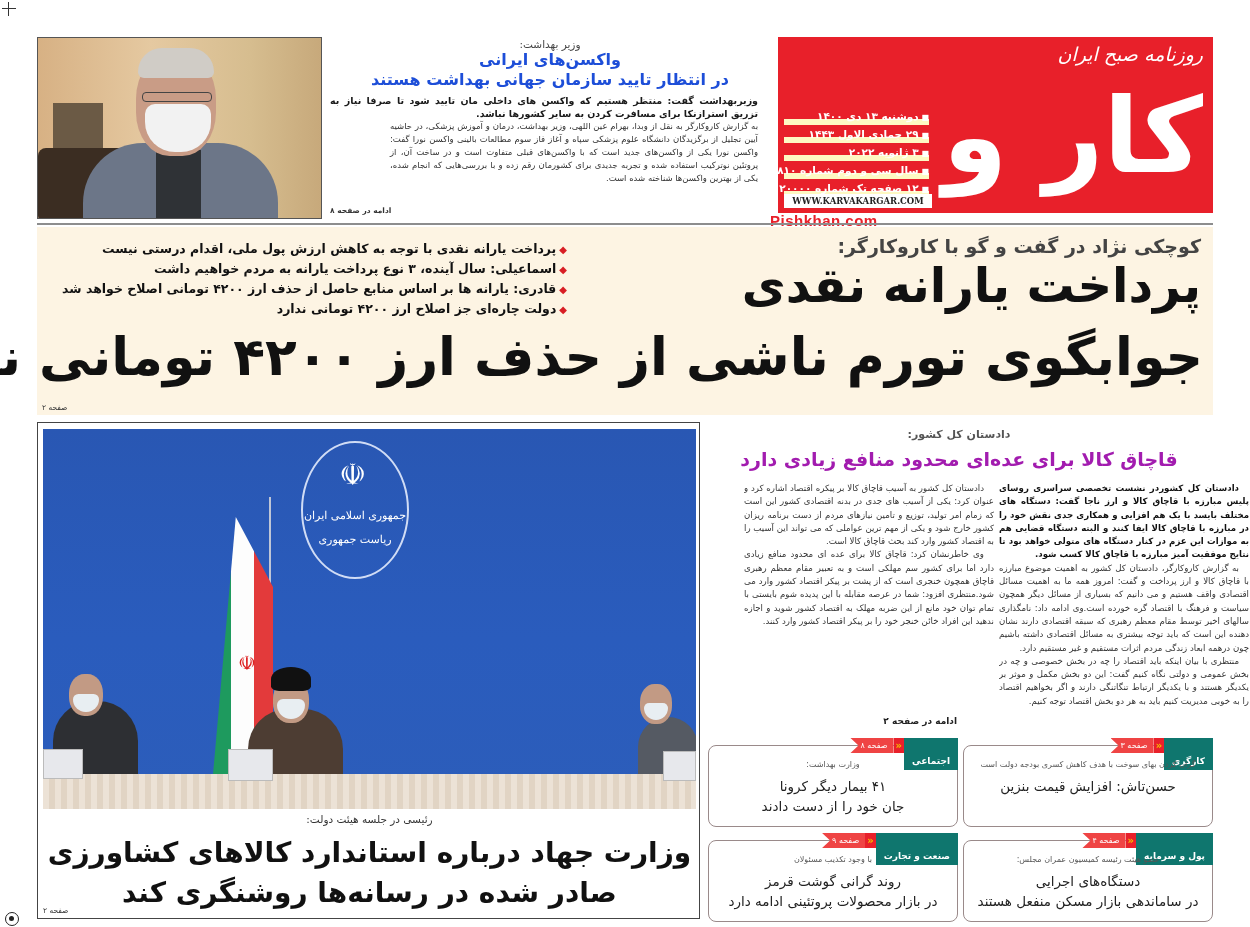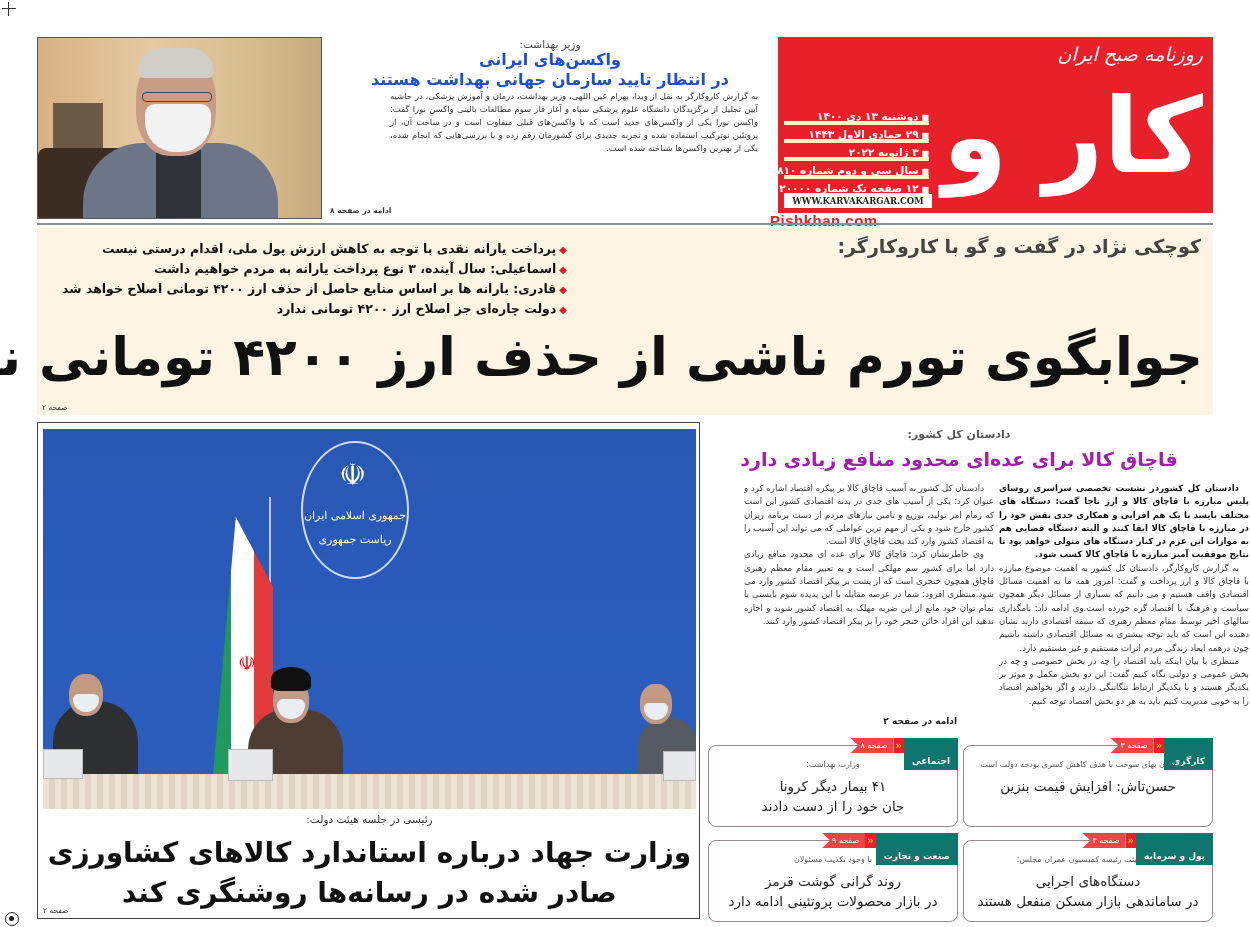--- a/index.html
+++ b/index.html
@@ -14,21 +14,21 @@
   .crop-plus::before { left: 6px; top: 0; width: 1px; height: 14px; }
   .crop-plus::after { left: 0; top: 6px; width: 14px; height: 1px; }
   .reg-mark { left: 5px; top: 912px; width: 14px; height: 14px; border: 1.5px solid #222; border-radius: 50%; }
   .reg-mark::after { content: ""; position: absolute; left: 3px; top: 3px; width: 5px; height: 5px; background: #222; border-radius: 50%; }
 
   
   .masthead { left: 778px; top: 37px; width: 435px; height: 176px; background: #e8202a; overflow: hidden; }
   .masthead .tagline { right: 10px; top: 6px; color: #fff; font-family: "DejaVu Serif", serif; font-style: italic; font-size: 19px; }
   .masthead .logo { right: 10px; top: 24px; color: #fff; font-family: "DejaVu Sans", sans-serif; font-weight: bold; font-size: 104px; line-height: 150px; letter-spacing: -2px; }
   .masthead .info { left: 6px; top: 70px; width: 145px; }
-  .masthead .info-row { color: #fff; font-size: 10.5px; font-weight: bold; padding: 1px 0; border-bottom: 4px solid #fef9c3; height: 18px; line-height: 16px; white-space: nowrap; }
+  .masthead .info-row { color: #fff; font-size: 10.5px; font-weight: bold; padding: 1px 0; border-bottom: 6px solid #fef9c3; height: 18px; line-height: 16px; white-space: nowrap; }
   .masthead .info-row::before { content: "■ "; font-size: 8px; }
   .masthead .url { left: 6px; top: 157px; width: 148px; height: 14px; background: #fff; color: #222; font-family: "DejaVu Serif", serif; font-size: 8.5px; font-weight: bold; text-align: center; line-height: 14px; }
   .watermark { left: 770px; top: 212px; color: #e8202a; font-family: "Liberation Sans", sans-serif; font-weight: bold; font-size: 15px; letter-spacing: 0.5px; }
 
   
   .top-photo { left: 37px; top: 37px; width: 285px; height: 182px; border: 1px solid #555; background: linear-gradient(90deg, #d7b184 0%, #e5c9a1 40%, #d6bd8f 75%, #c7a97b 100%); overflow: hidden; }
   .top-photo .frame { left: 15px; top: 65px; width: 50px; height: 55px; background: #6b5a45; }
   .top-photo .chair { left: 0; top: 110px; width: 110px; height: 75px; background: #3b2d22; border-radius: 8px; }
   .top-photo .body { left: 45px; top: 105px; width: 195px; height: 80px; background: #6c7688; border-radius: 60px 60px 0 0; }
   .top-photo .shirt { left: 118px; top: 112px; width: 45px; height: 70px; background: #2f3236; }
@@ -139,28 +139,30 @@
   <div class="abs head"></div>
   <div class="abs hair"></div>
   <div class="abs glasses"></div>
   <div class="abs mask"></div>
 </div>
 
 <div class="abs top-story rtl" style="height:182px;">
   <div class="kicker">وزیر بهداشت:</div>
   <div class="headline">واکسن‌های ایرانی</div>
   <div class="headline">در انتظار تایید سازمان جهانی بهداشت  هستند</div>
+  <div class="lead">وزیربهداشت گفت: منتظر هستیم که واکسن های داخلی مان تایید شود تا صرفا نیاز به تزریق استرازنکا برای مسافرت کردن به سایر کشورها نباشد.</div>
   <div class="body">به گزارش کاروکارگر به نقل از وبدا، بهرام عین اللهی، وزیر بهداشت، درمان و آموزش پزشکی، در حاشیه آیین تجلیل از برگزیدگان دانشگاه علوم پزشکی سپاه و آغاز فاز سوم مطالعات بالینی واکسن نورا گفت: واکسن نورا یکی از واکسن‌های جدید است که با واکسن‌های قبلی متفاوت است و در ساخت آن، از پروتئین نوترکیب استفاده شده و تجربه جدیدی برای کشورمان رقم زده و با بررسی‌هایی که انجام شده، یکی از بهترین واکسن‌ها شناخته شده است.</div>
   <div class="abs cont">ادامه در صفحه ۸</div>
 </div>
 
 <div class="abs hr-top"></div>
 
 <div class="abs banner rtl">
   <div class="abs kicker">کوچکی نژاد در گفت و گو با کاروکارگر:</div>
+  <div class="abs h1">پرداخت یارانه نقدی</div>
   <div class="abs h2">جوابگوی تورم ناشی از حذف ارز ۴۲۰۰ تومانی نیست</div>
   <div class="abs bullets">
     <div class="bullet"><span class="dia">◆</span><span>پرداخت یارانه نقدی با توجه به کاهش ارزش پول ملی، اقدام درستی نیست</span></div>
     <div class="bullet"><span class="dia">◆</span><span>اسماعیلی: سال آینده، ۳ نوع پرداخت یارانه به مردم خواهیم داشت</span></div>
     <div class="bullet"><span class="dia">◆</span><span>قادری: یارانه ها بر اساس منابع حاصل از حذف ارز ۴۲۰۰ تومانی اصلاح خواهد شد</span></div>
     <div class="bullet"><span class="dia">◆</span><span>دولت چاره‌ای جز اصلاح ارز ۴۲۰۰ تومانی ندارد</span></div>
   </div>
   <div class="abs page">صفحه ۲</div>
 </div>
 

